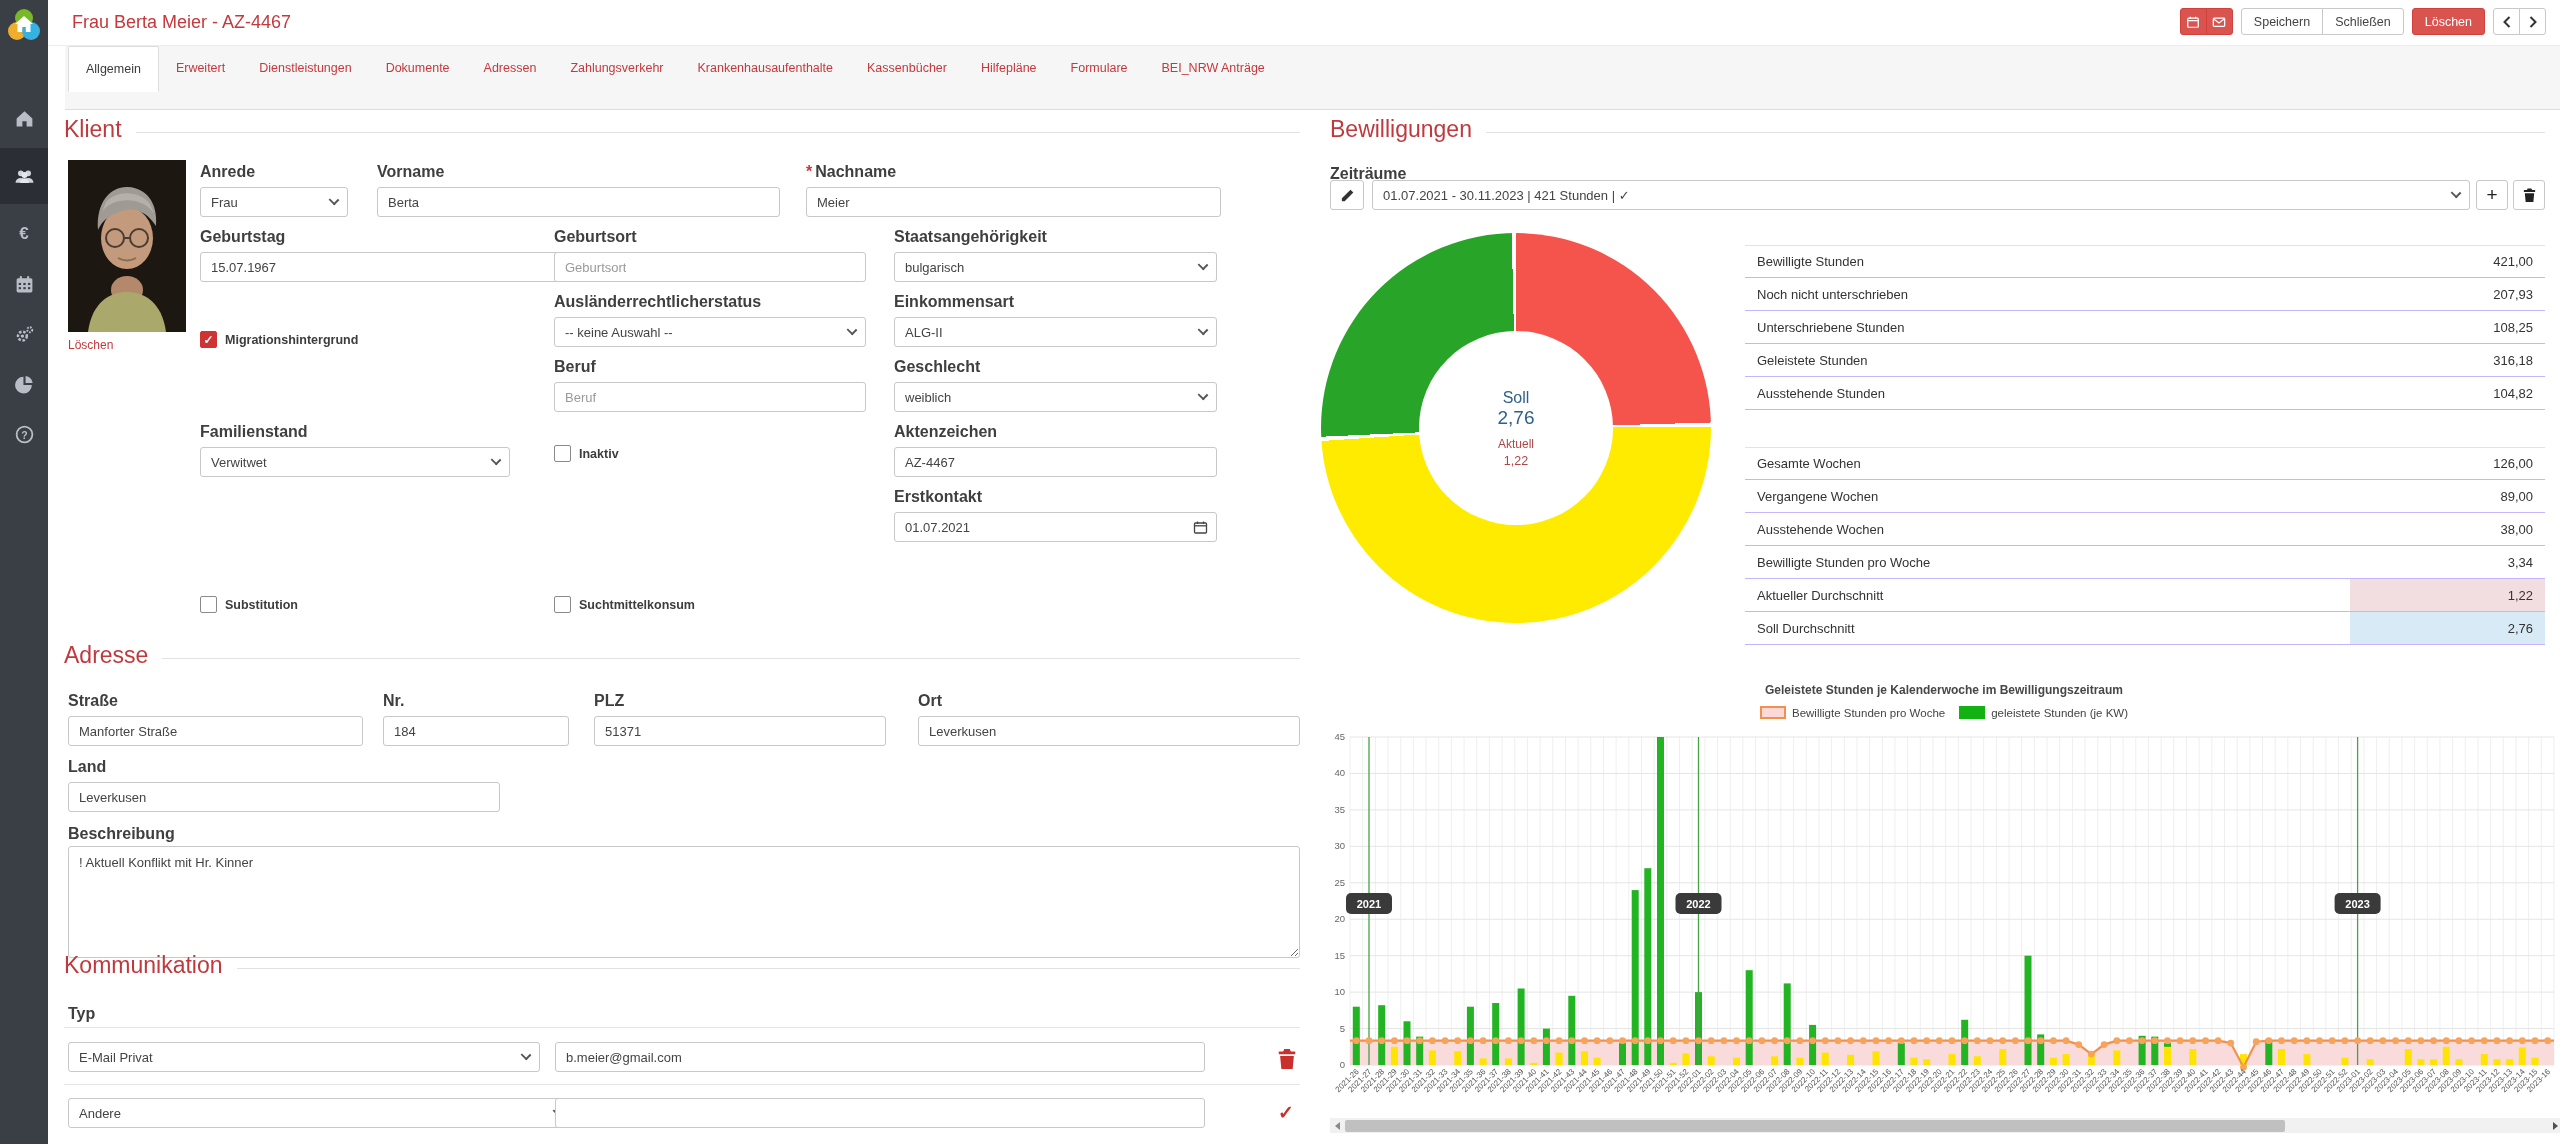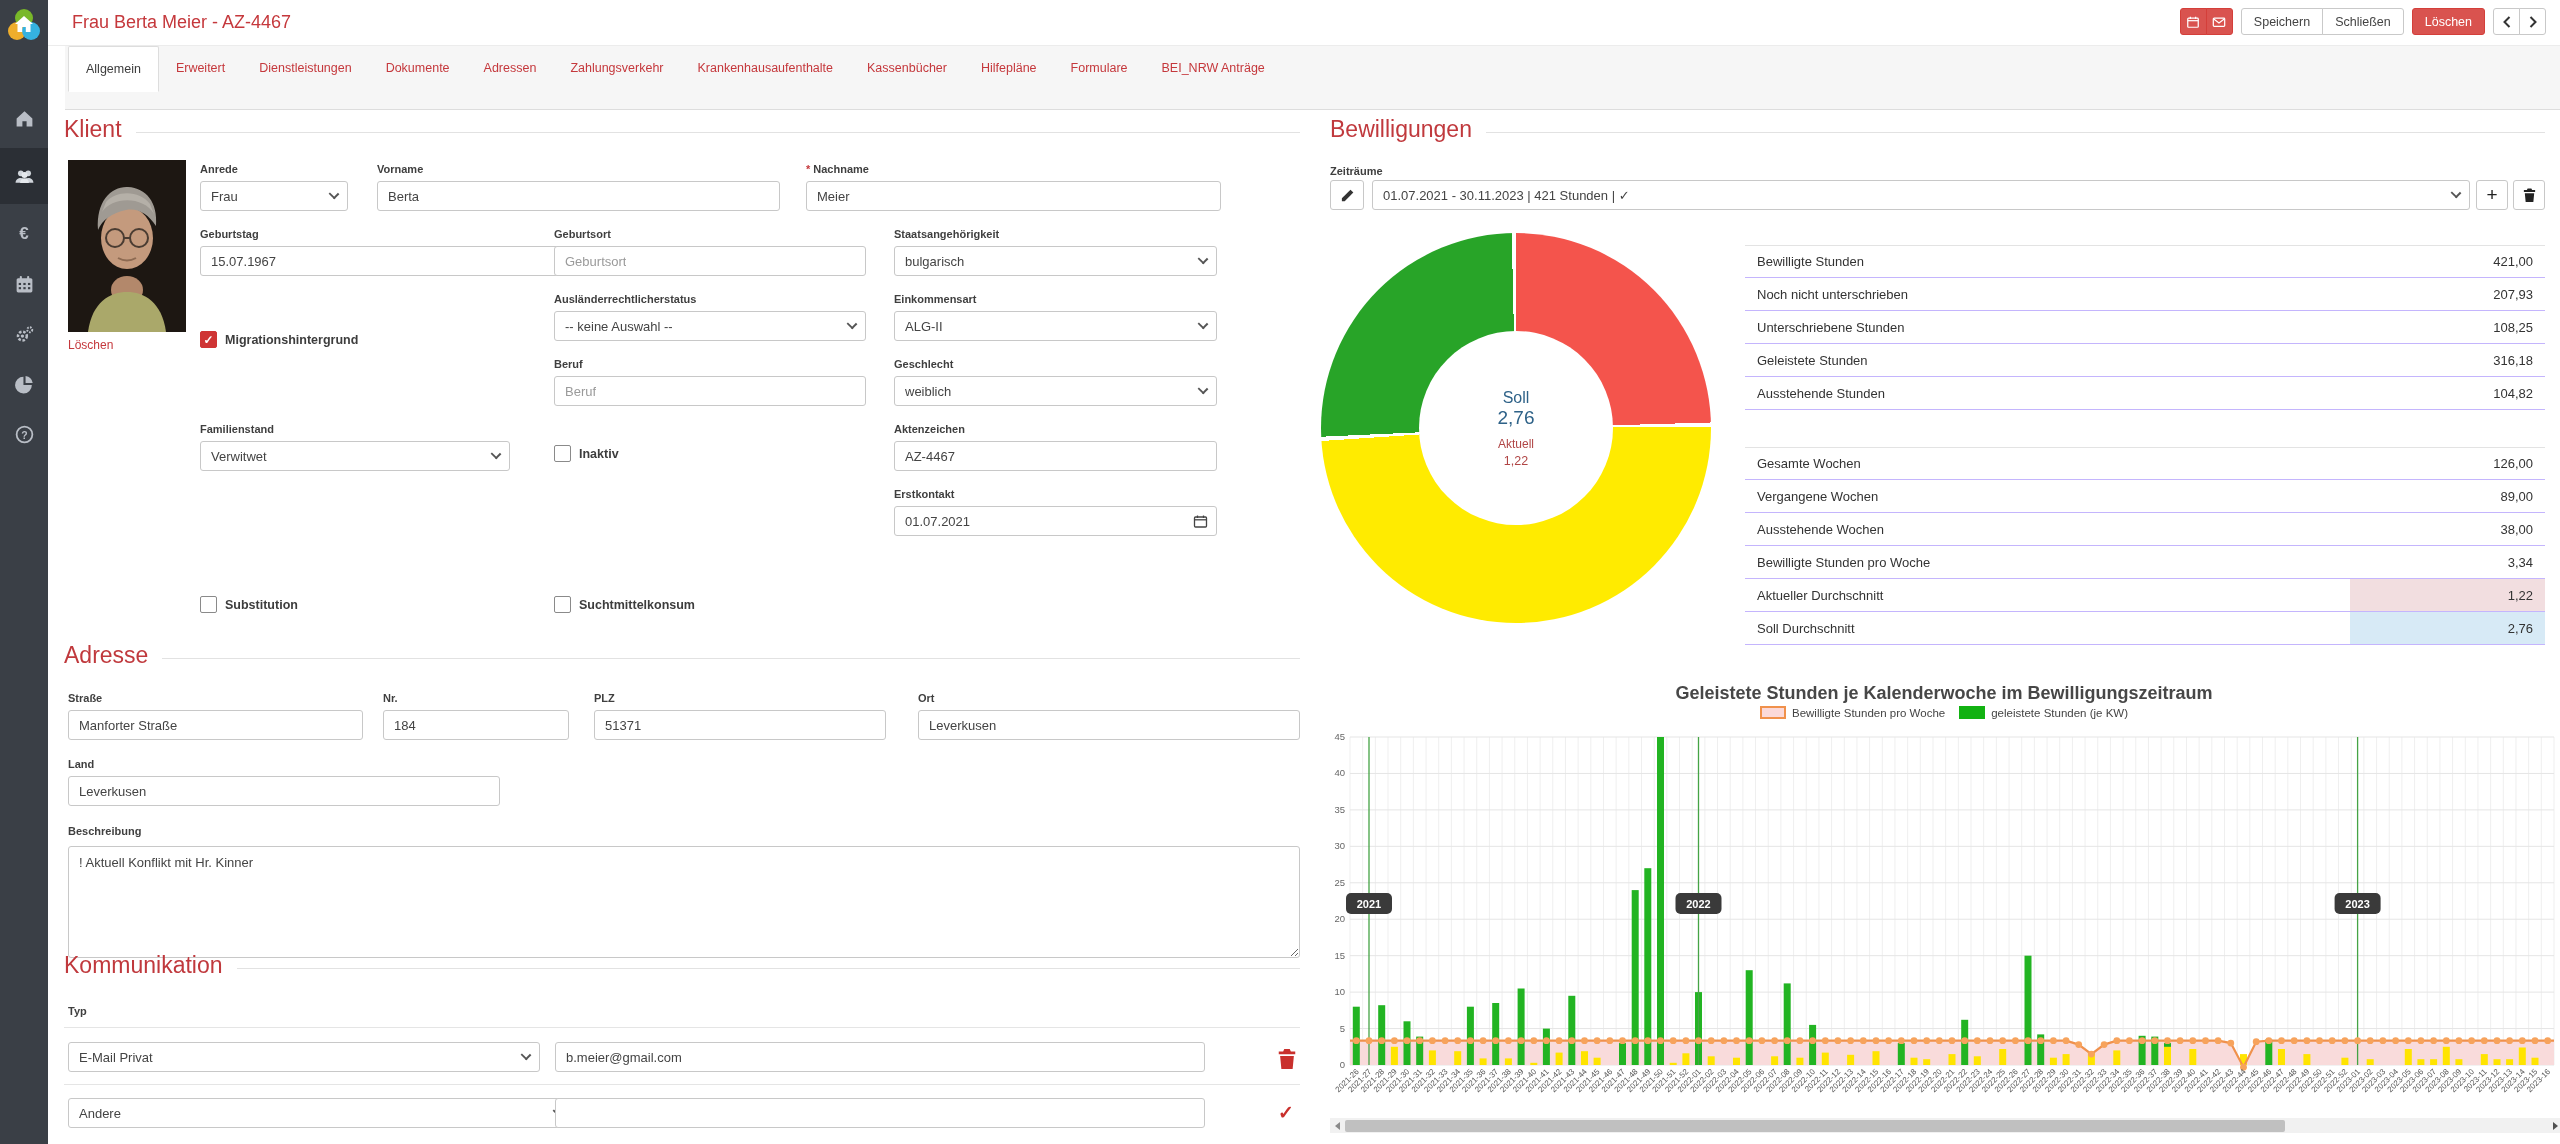--- a/index.html
+++ b/index.html
@@ -34,21 +34,21 @@
   .tab.active { background:#fff; color:#3c3c3c; border:1px solid #ddd; border-bottom:1px solid #fff; margin-bottom:-1px; border-radius:2px 2px 0 0; }
 
   
   .content { position:absolute; left:48px; top:110px; right:0; bottom:0; background:#fff; }
 
   .sec-head { position:absolute; display:flex; align-items:center; }
   .sec-head .t { font-size:23px; color:#c0393d; white-space:nowrap; }
   .sec-head .line { flex:1; height:1px; background:#e2e2e2; margin-left:14px; margin-top:6px; }
 
   .fld { position:absolute; }
-  .lbl { font-size:11px; font-weight:bold; color:#3f3f3f; margin-bottom:6px; white-space:nowrap; }
+  .lbl { font-size:16px; font-weight:bold; color:#3f3f3f; margin-bottom:6px; white-space:nowrap; }
   .lbl .req { color:#c5383c; margin-right:3px; }
   .inp, .sel { height:30px; border:1px solid #c8c8c8; border-radius:3px; background:#fff; display:flex; align-items:center; padding:12px 10px; font-size:13px; color:#444; position:relative; cursor:text; }
   .sel { cursor:pointer; }
   .inp span, .sel span { white-space:nowrap; overflow:hidden; }
   .inp.ph span { color:#9a9a9a; }
   .chev { position:absolute; right:9px; top:10px; width:8px; height:8px; border-right:2px solid #555; border-bottom:2px solid #555; transform:rotate(45deg) scale(1,0.9); transform-origin:center; margin-top:-2px; }
   .cal-glyph { position:absolute; right:8px; top:7px; }
   .cb-row { position:absolute; display:flex; align-items:center; gap:8px; cursor:pointer; }
   .cb { width:17px; height:17px; border:1px solid #8a8a8a; border-radius:2px; background:#fff; display:flex; align-items:center; justify-content:center; font-size:12px; color:#fff; }
   .cb.on { background:#cf3434; border-color:#cf3434; }
@@ -72,21 +72,21 @@
 
   .stats { position:absolute; left:1697px; top:135px; width:800px; }
   .srow { display:flex; align-items:stretch; height:33px; border-bottom:1px solid #c4b5fd; font-size:13px; color:#333; }
   .srow.first { border-top:1px solid #e3e3e3; }
   .sl { flex:1; display:flex; align-items:center; padding-left:12px; }
   .sv { width:195px; display:flex; align-items:center; justify-content:flex-end; padding-right:12px; }
   .sgap { height:37px; }
   .hl-pink { background:#f2dee0; }
   .hl-blue { background:#d7eaf6; }
 
-  .chart-title { position:absolute; left:1282px; top:573px; width:1228px; text-align:center; font-size:18px; font-weight:bold; color:#474747; }
+  .chart-title { position:absolute; left:1282px; top:573px; width:1228px; text-align:center; font-size:12px; font-weight:bold; color:#474747; }
   .legend { position:absolute; left:1282px; top:596px; width:1228px; display:flex; justify-content:center; gap:14px; align-items:center; font-size:11.5px; color:#444; }
   .leg-item { display:flex; align-items:center; gap:6px; cursor:pointer; }
   .swatch { width:26px; height:13px; }
   .sw-line { background:#fbd9d9; border:2.5px solid #f0914c; }
   .sw-bar { background:#12b212; }
 
   .chart-svg { position:absolute; left:1282px; top:622px; }
 
   .scrollbar { position:absolute; left:1282px; top:1008px; width:1230px; height:15px; background:#f1f1f1; display:flex; align-items:center; }
   .sb-thumb { position:absolute; left:15px; top:1.5px; width:940px; height:12px; background:#c0c0c0; border-radius:2px; cursor:pointer; }

